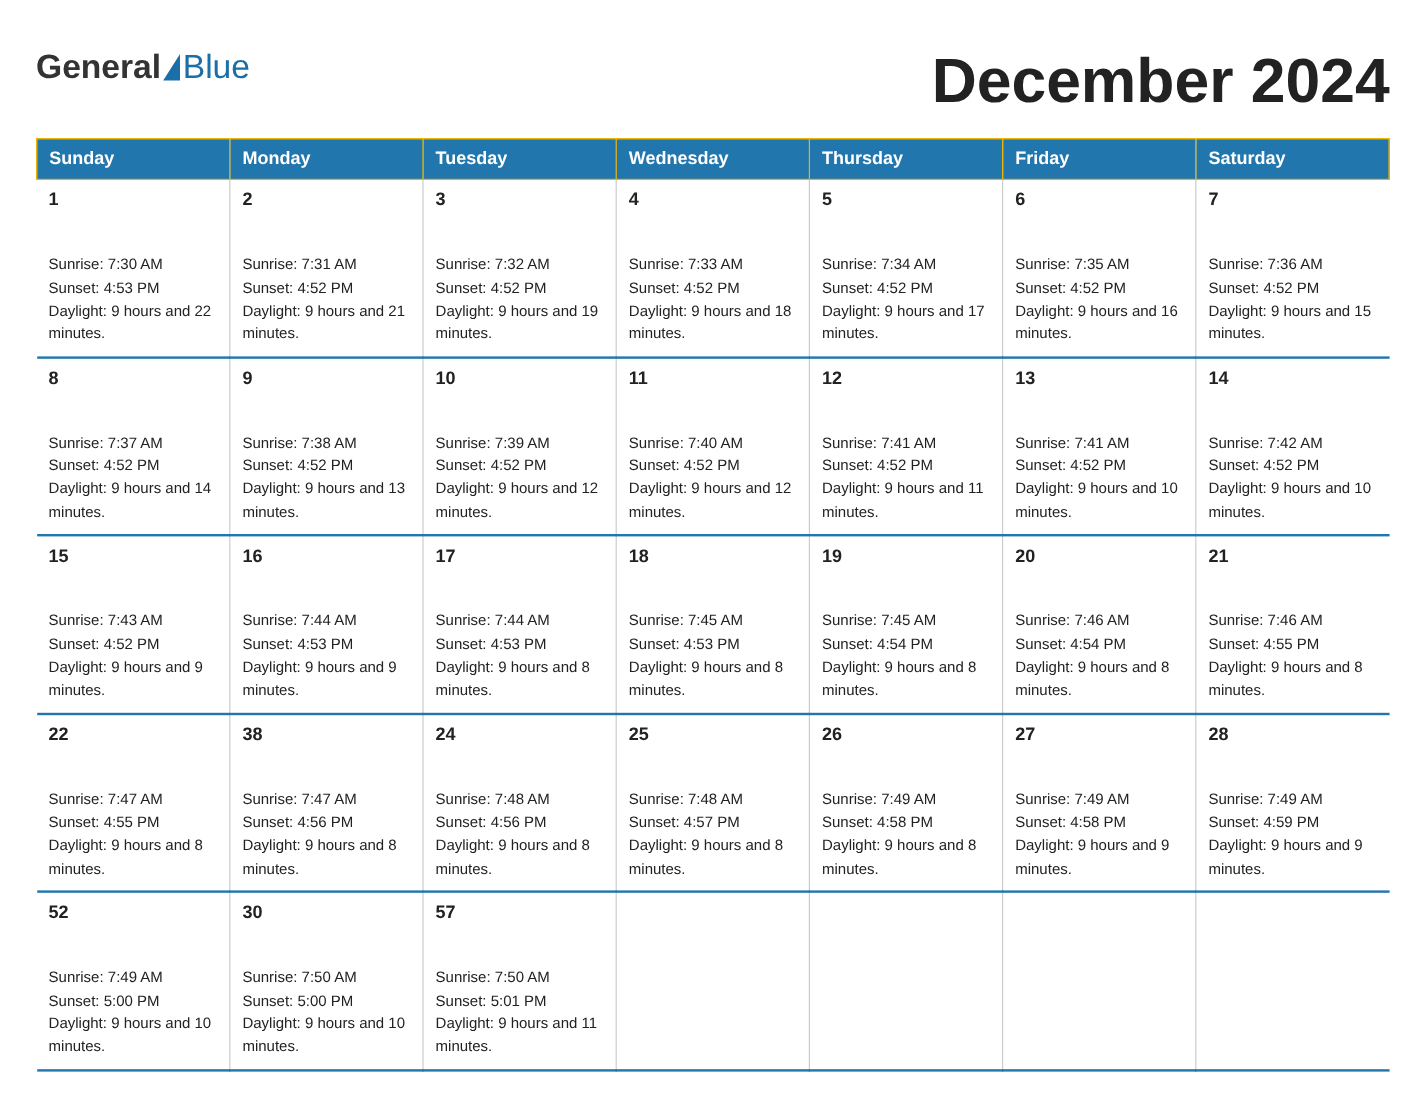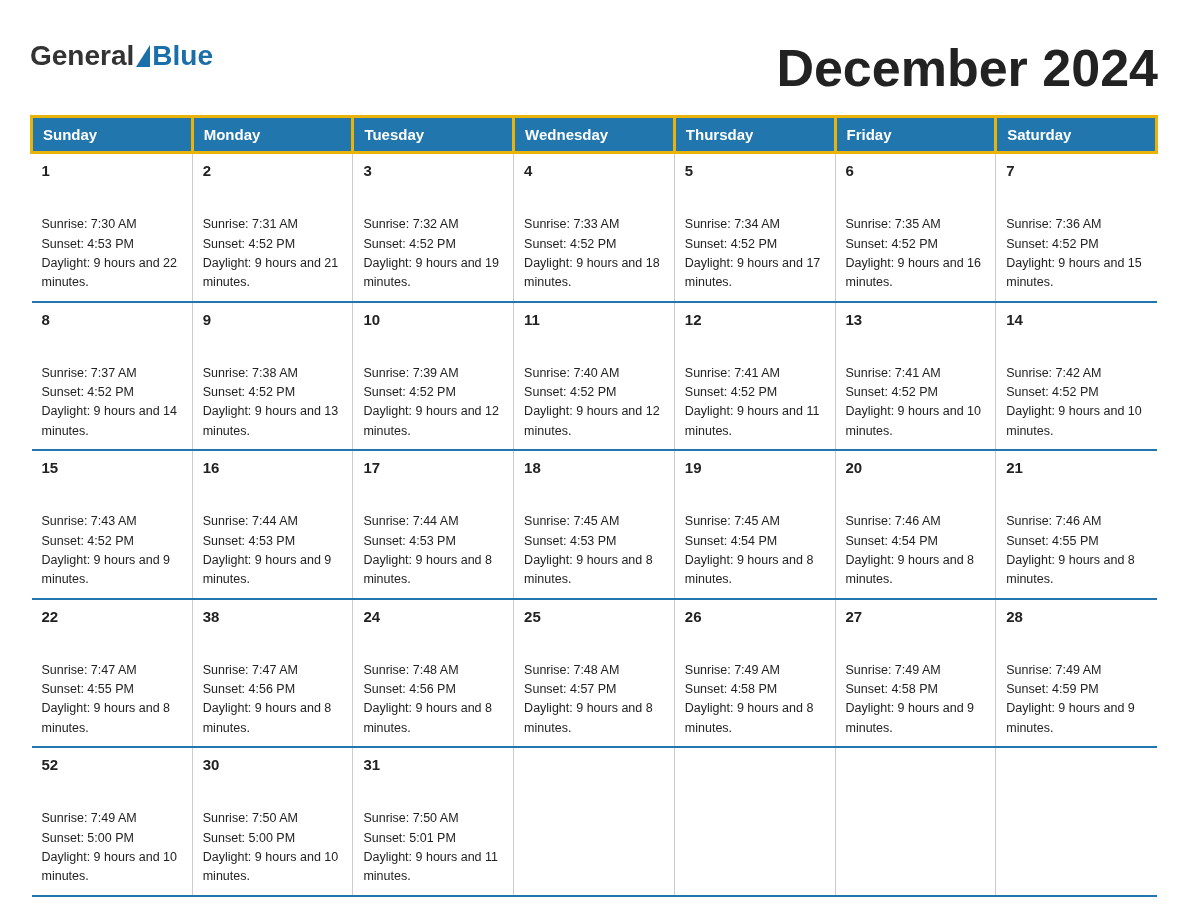--- a/index.html
+++ b/index.html
@@ -34,21 +34,21 @@
       width: 0;
       height: 0;
       border-left: 14px solid transparent;
       border-bottom: 22px solid #1a6fa8;
       margin: 0 2px;
       display: inline-block;
     }
     .logo-blue {
       color: #1a6fa8;
       font-size: 28px;
-      font-weight: bold;
+      font-weight: normal;
     }
     .title-block {
       text-align: center;
     }
     .month-title {
       font-size: 52px;
       font-weight: bold;
       color: #222;
       line-height: 1.1;
     }
@@ -62,21 +62,21 @@
       border-collapse: collapse;
       table-layout: fixed;
     }
     thead tr th {
       background-color: #2176ae;
       color: #fff;
       font-size: 15px;
       font-weight: bold;
       padding: 8px 10px;
       text-align: left;
-      border: 3px solid #eab308;
+      border: 1px solid #eab308;
     }
     tbody tr {
       border-bottom: 2px solid #2176ae;
     }
     tbody tr td {
       vertical-align: top;
       padding: 8px 10px;
       font-size: 13px;
       color: #222;
       border-right: 1px solid #ccc;
@@ -250,21 +250,21 @@
       <tr>
         <td>
           <span class="day-num">52</span>
           <div class="day-info">Sunrise: 7:49 AM<br>Sunset: 5:00 PM<br>Daylight: 9 hours and 10 minutes.</div>
         </td>
         <td>
           <span class="day-num">30</span>
           <div class="day-info">Sunrise: 7:50 AM<br>Sunset: 5:00 PM<br>Daylight: 9 hours and 10 minutes.</div>
         </td>
         <td>
-          <span class="day-num">31</span>
+          <span class="day-num">57</span>
           <div class="day-info">Sunrise: 7:50 AM<br>Sunset: 5:01 PM<br>Daylight: 9 hours and 11 minutes.</div>
         </td>
         <td></td>
         <td></td>
         <td></td>
         <td></td>
       </tr>
     </tbody>
 </table>
 

